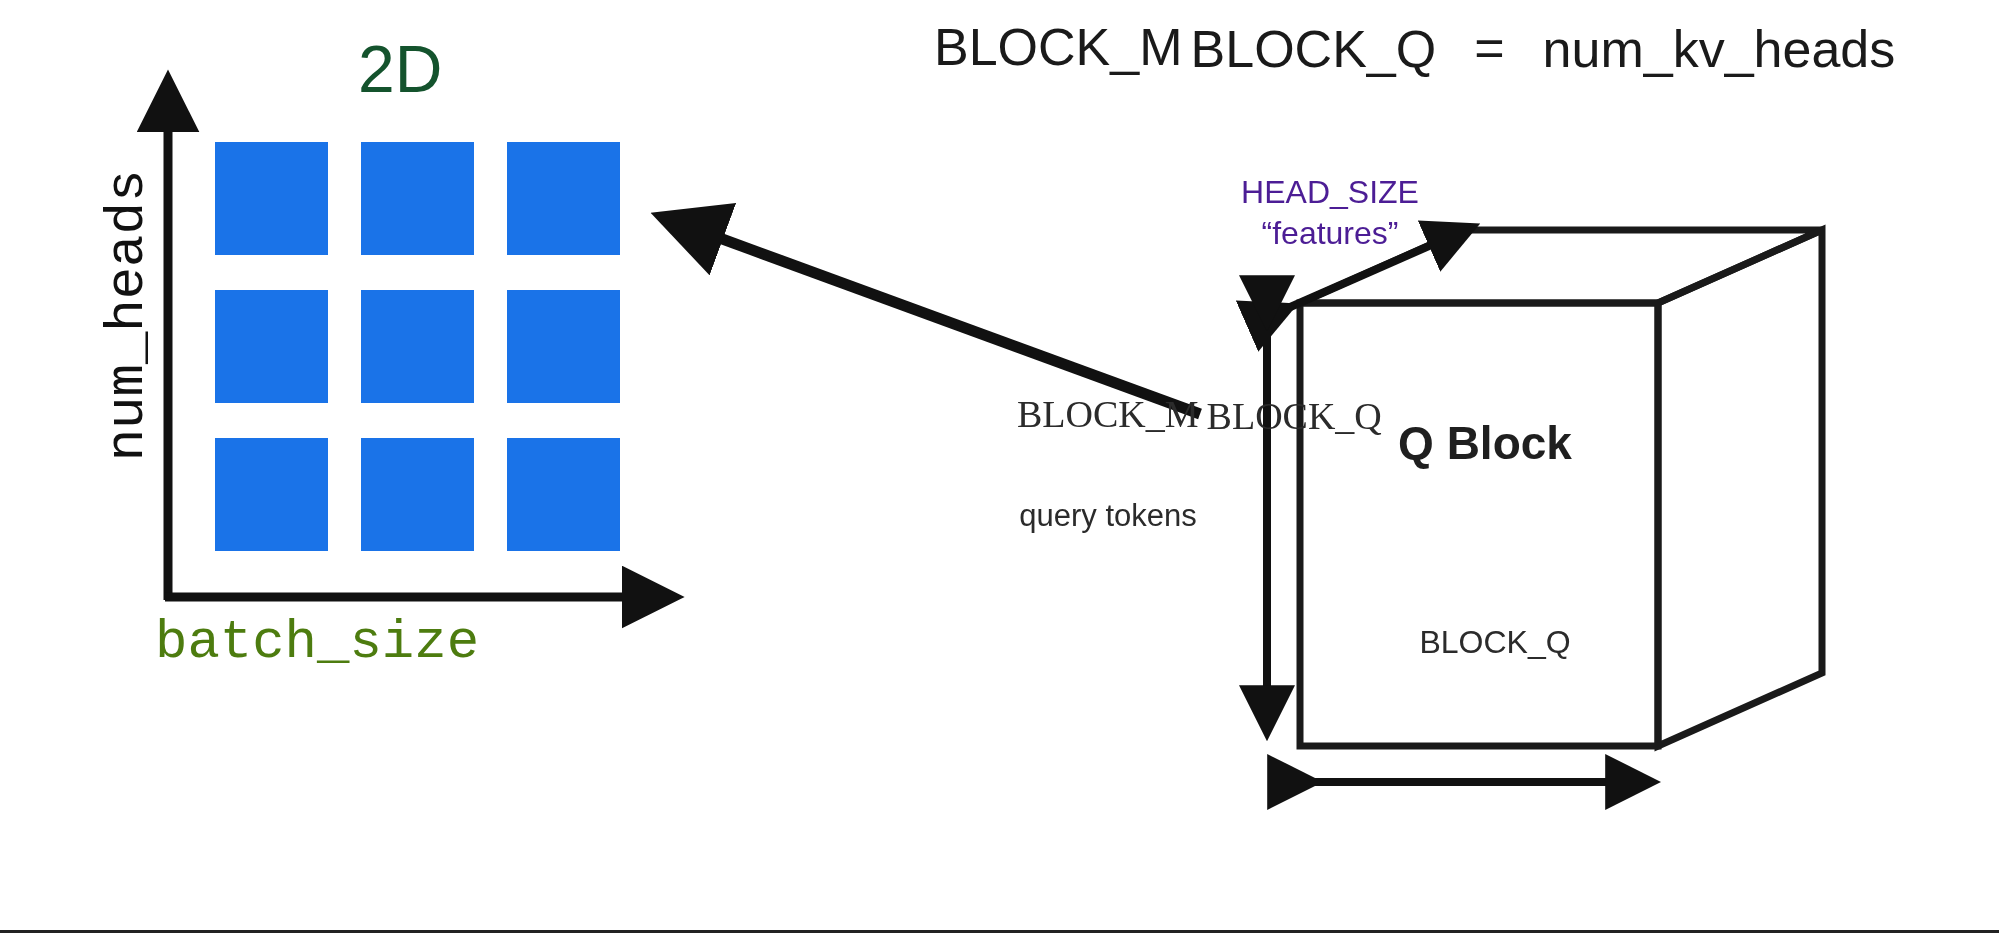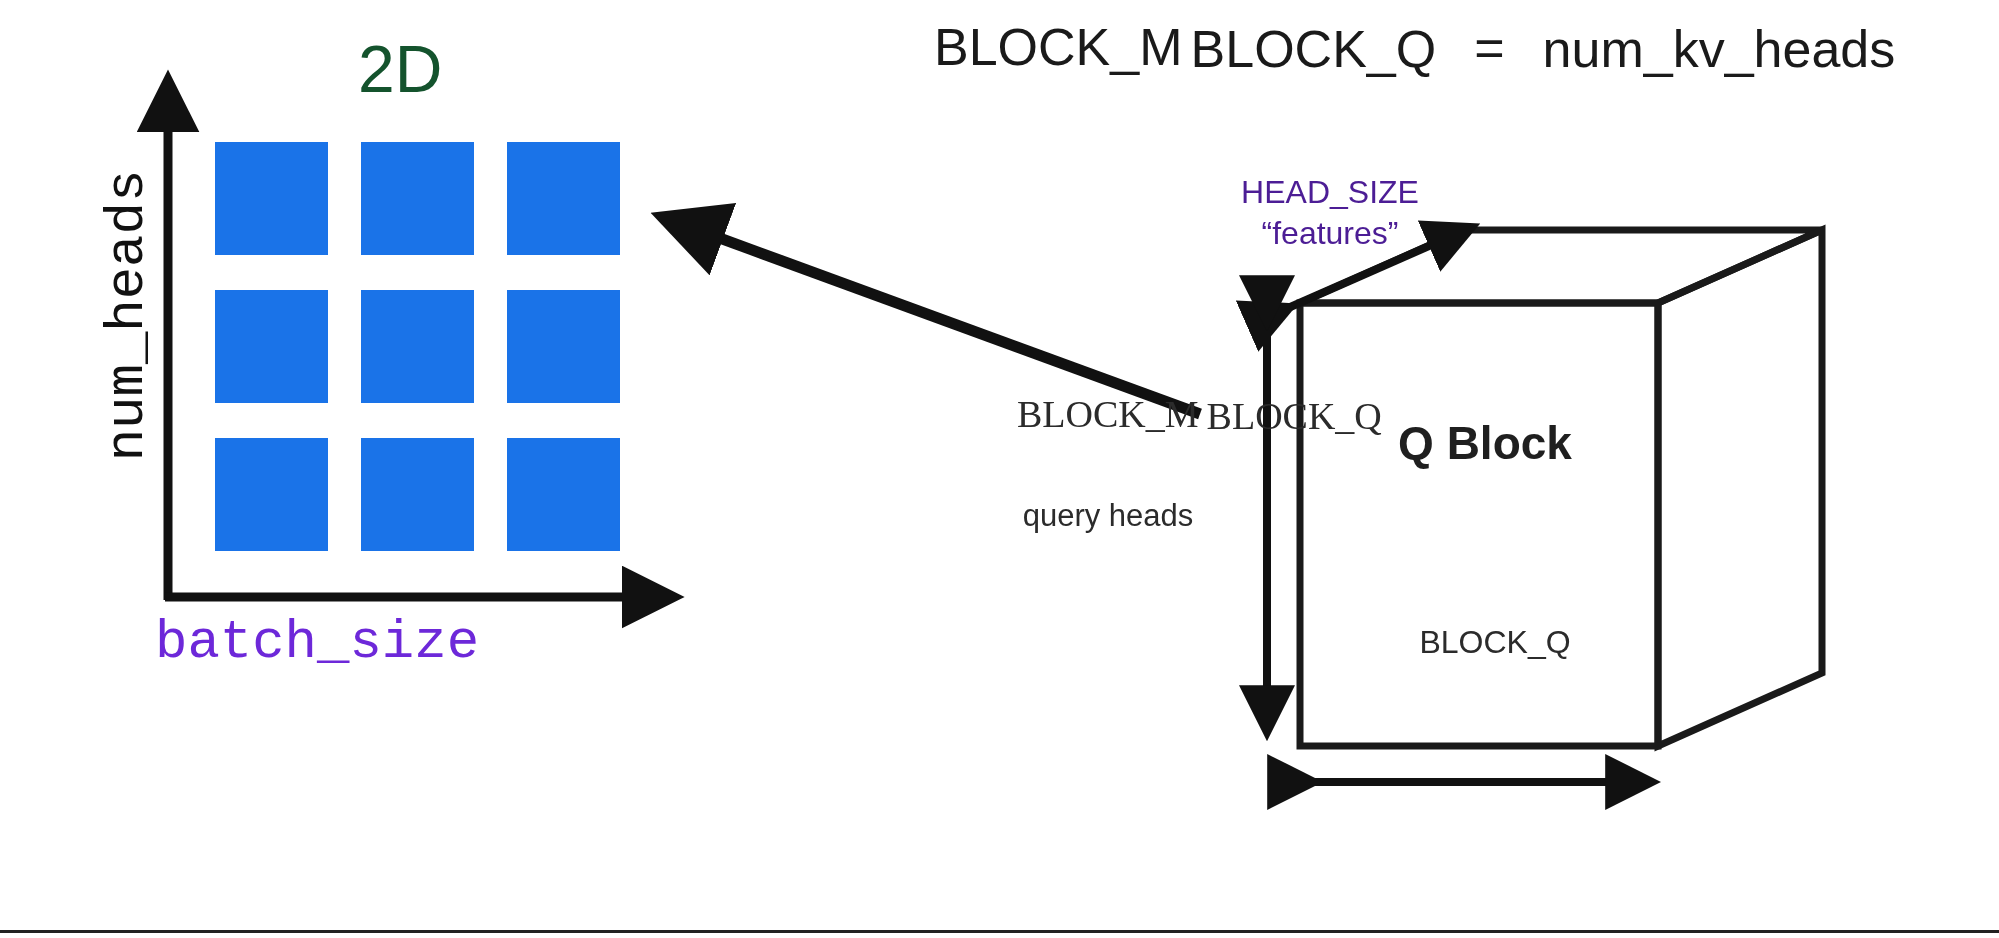--- a/index.html
+++ b/index.html
@@ -41,21 +41,21 @@
     font-family: "Liberation Mono", monospace;
     font-size: 54px;
     color: #111111;
     white-space: nowrap;
   }
   #x-axis-label {
     left: 155px;
     top: 612px;
     font-family: "Liberation Mono", monospace;
     font-size: 54px;
-    color: #6d28d9;
+    color: #4d7c0f;
     white-space: nowrap;
   }
   .cell {
     background: #1a73e8;
   }
 
   
   #equation {
     left: 930px;
     top: 18px;
@@ -231,21 +231,21 @@
   </div>
 
   <div class="abs" id="block-mq-frac">
     <span class="frac">
       <span class="num">BLOCK_M</span>
       <span class="bar"></span>
       <span class="den">BLOCK_Q</span>
     </span>
   </div>
 
-  <div class="abs" id="query-heads-label">query heads</div>
+  <div class="abs" id="query-heads-label">query tokens</div>
 
   <div class="abs" id="q-block-text">Q Block</div>
 
   <div class="abs" id="block-q-bottom">
     <div>BLOCK_Q</div>
   </div>
 
   <div class="abs" id="bottom-rule"></div>
 
 </div>

